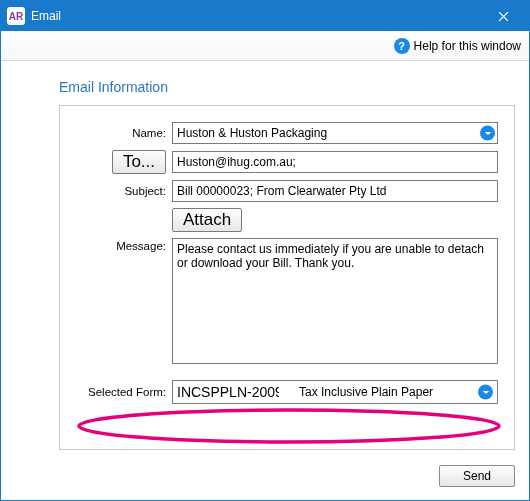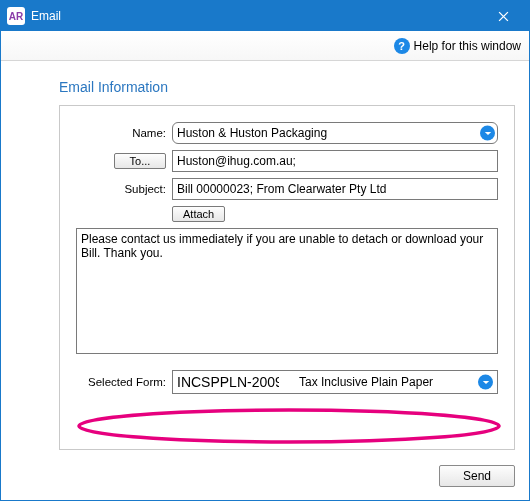--- a/index.html
+++ b/index.html
@@ -90,34 +90,34 @@
   .row .field { flex:1; position:relative; display:flex; }
   input.txt, textarea.txt {
     width: 100%;
     border: 1px solid #7a7a7a;
     padding: 3px 4px;
     font: inherit;
     font-size: 12px;
     background:#fff;
   }
   .combo { display:flex; width:100%; position:relative; }
-  .combo input { padding-right: 22px; border-radius: 6px; }
+  .combo input { padding-right: 22px; }
   .combo .drop {
     position:absolute; right:3px; top:50%; transform:translateY(-50%);
     width:15px; height:15px; border-radius:50%;
     background:#1c88e6;
     display:flex;align-items:center;justify-content:center;
     cursor:pointer;
   }
   .combo .drop svg{ width:8px;height:8px; fill:#fff;}
   .btn-small {
     border:1px solid #7a7a7a;
     background:linear-gradient(#fdfdfd,#e7e7e7);
     padding: 1px 10px;
-    font:inherit; font-size:11px;
+    font:inherit; font-size:17px;
     cursor:pointer;
     border-radius:2px;
   }
   .to-btn { min-width:52px; text-align:center; }
   .msg-row { align-items: flex-start; }
   .msg-row textarea { height: 126px; resize:none; }
   .selected-form-row { margin-top: 16px; }
   .selected-form-row .field input {
     letter-spacing: 0;
   }
@@ -228,20 +228,21 @@
       </div>
 
       <div class="row">
         <div class="label"></div>
         <div class="field" style="flex:0;">
           <button class="btn-small">Attach</button>
         </div>
       </div>
 
       <div class="row msg-row">
+        <div class="label" style="padding-top:2px;">Message:</div>
         <div class="field">
           <textarea class="txt" style="">Please contact us immediately if you are unable to detach or download your Bill. Thank you.</textarea>
         </div>
       </div>
 
       <div class="row selected-form-row">
         <div class="label">Selected Form:</div>
         <div class="field">
           <div class="sf-input">
             <input class="code" value="INCSPPLN-2009" style="">

